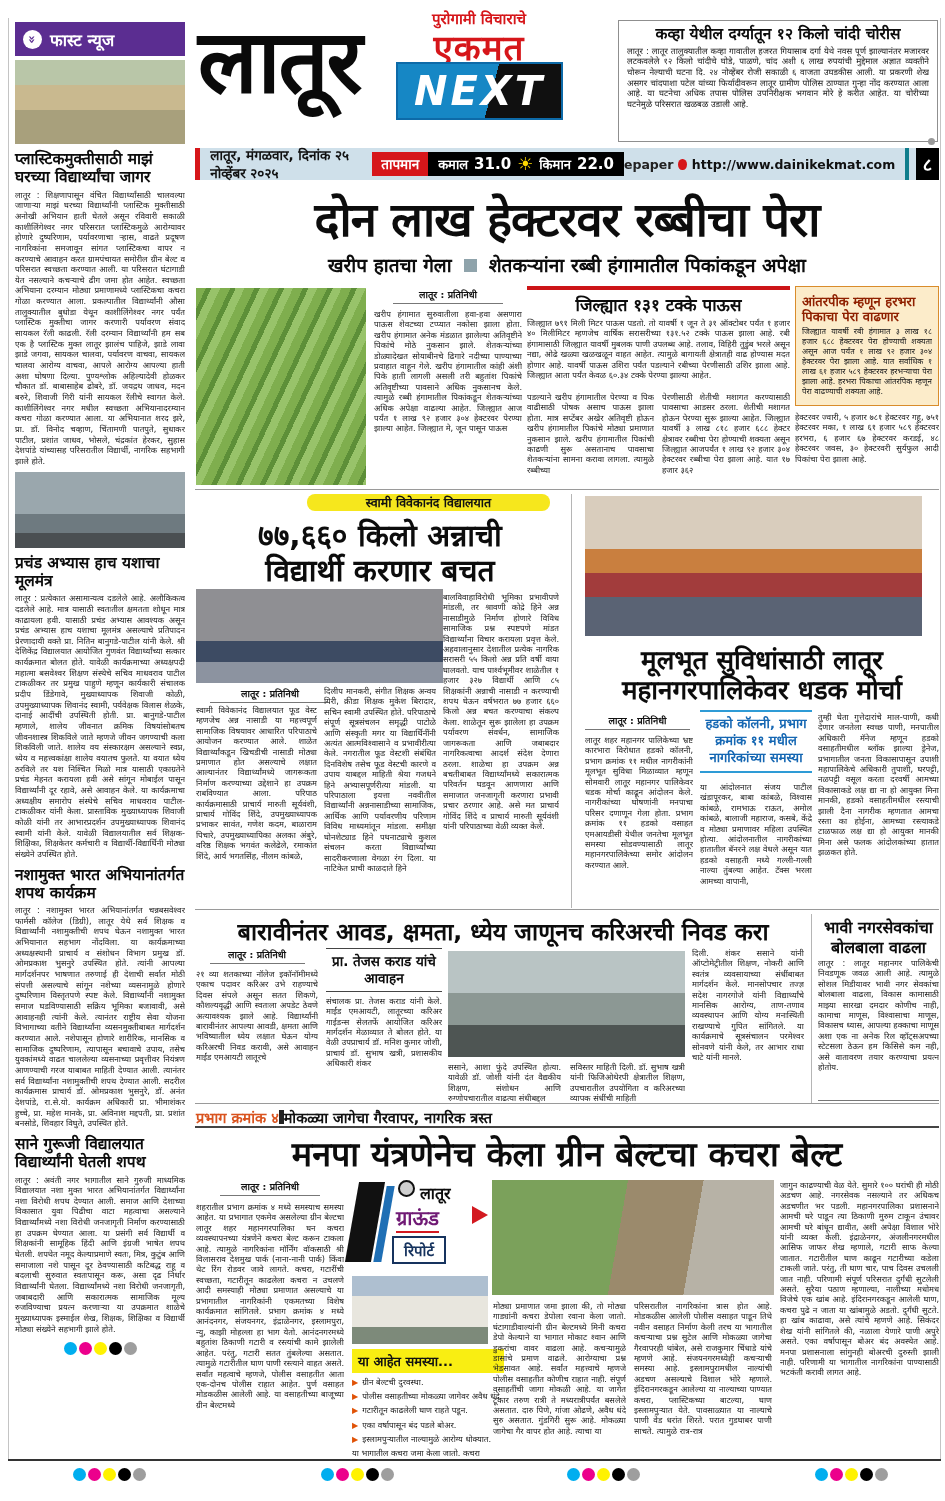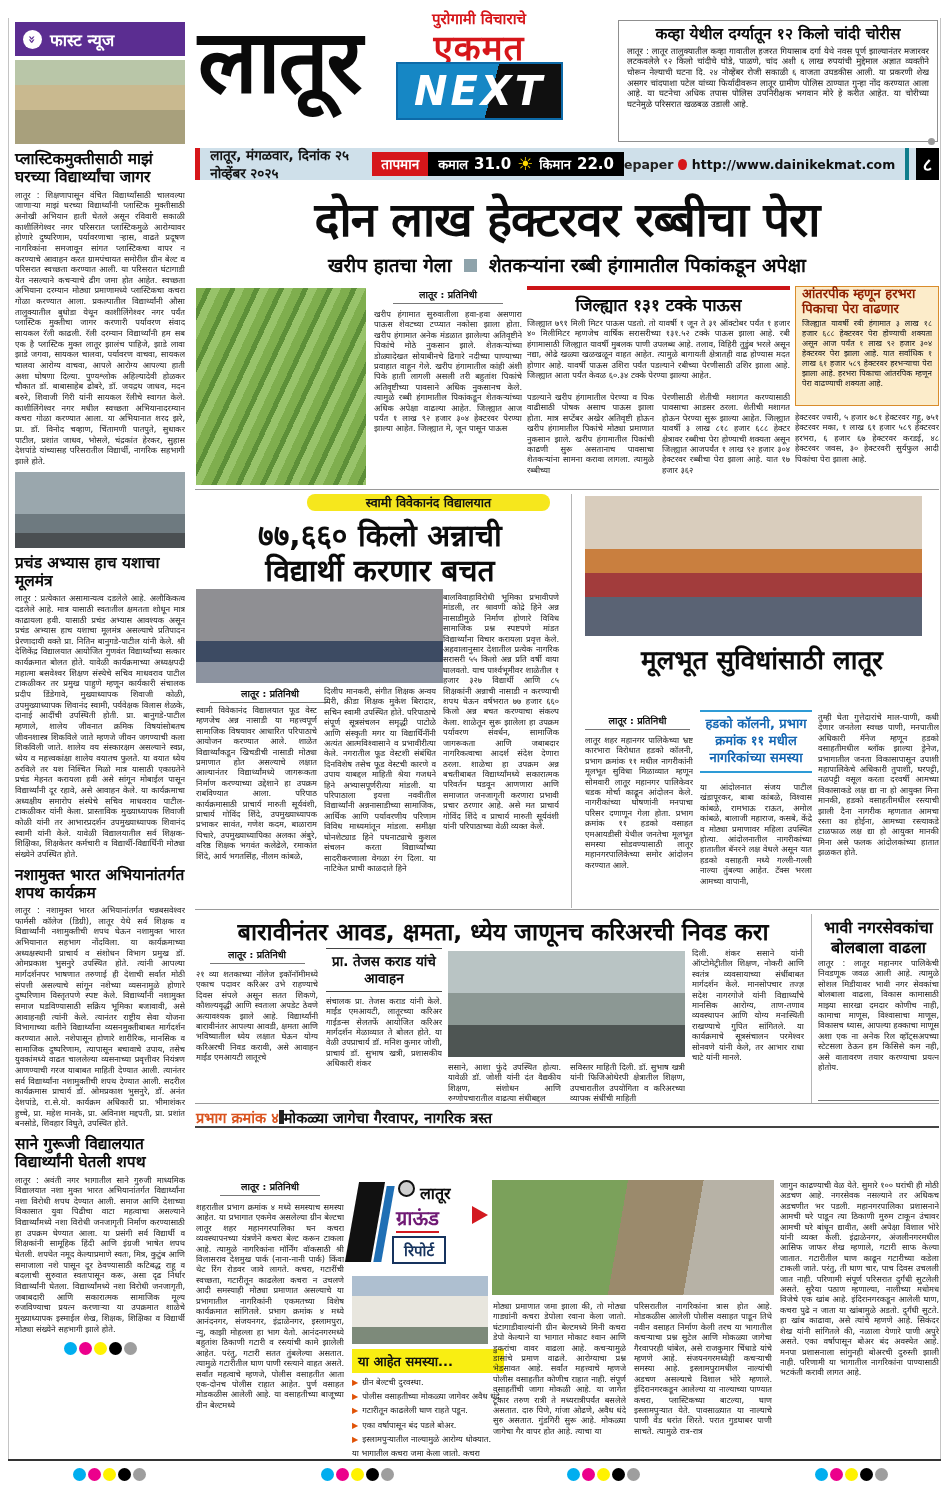--- a/index.html
+++ b/index.html
@@ -117,40 +117,41 @@
   </div>
 
   <div class="abs" style="left:527px;top:286px;width:263px;">
     <div style="height:4px;background:#cc1517;"></div>
     <div class="hl center" style="font-size:17px;padding:3px 0 2px;">जिल्ह्यात १३१ टक्के पाऊस</div>
     <div class="bt" style="height:72px;">जिल्ह्यात ७९१ मिली मिटर पाऊस पडतो. तो यावर्षी १ जून ते ३१ ऑक्टोबर पर्यंत १ हजार ४० मिलीमिटर म्हणजेच वार्षिक सरासरीच्या १३१.५२ टक्के पाऊस झाला आहे. रबी हंगामासाठी जिल्ह्यात यावर्षी मुबलक पाणी उपलब्ध आहे. तलाव, विहिरी तुडुंब भरले असून नद्या, ओढे खळ्या खळखळून वाहत आहेत. त्यामुळे बागायती क्षेत्रातही वाढ होण्यास मदत होणार आहे. यावर्षी पाऊस उशिरा पर्यंत पडल्याने रबीच्या पेरणीसाठी उशिर झाला आहे. जिल्ह्यात आता पर्यंत केवळ ६०.३४ टक्के पेरण्या झाल्या आहेत.</div>
   </div>
   <div class="abs bt" style="left:527px;top:392px;width:127px;height:98px;">पडल्याने खरीप हंगामातील पेरण्या व पिक वाढीसाठी पोषक असाच पाऊस झाला होता. मात्र सप्टेंबर अखेर अतिवृष्टी होऊन खरीप हंगामातील पिकांचे मोठ्या प्रमाणात नुकसान झाले. खरीप हंगामातील पिकांची काढणी सुरू असतानाच पावसाचा शेतकऱ्यांना सामना करावा लागला. त्यामुळे रब्बीच्या</div>
   <div class="abs bt" style="left:662px;top:392px;width:128px;height:98px;">पेरणीसाठी शेतीची मशागत करण्यासाठी पावसाचा आडसर ठरला. शेतीची मशागत होऊन पेरण्या सुरू झाल्या आहेत. जिल्ह्यात यावर्षी ३ लाख ८१८ हजार ६८८ हेक्टर क्षेत्रावर रब्बीचा पेरा होण्याची शक्यता असून जिल्ह्यात आजपर्यंत १ लाख ९२ हजार ३०४ हेक्टरवर रब्बीचा पेरा झाला आहे. यात १७ हजार ३६२</div>
 
-  <div class="abs" style="left:795px;top:286px;width:144px;height:120px;background:#fcecca;border:1px solid #d98c2b;box-sizing:border-box;padding:0 6px;">
+  <div class="abs" style="left:795px;top:286px;width:144px;height:120px;background:#fcecca;border:1px solid #d98c2b;box-sizing:border-box;padding:8px 6px;">
     <div style="font-weight:900;font-size:13px;line-height:1.15;color:#8f2000;">आंतरपीक म्हणून हरभरा पिकाचा पेरा वाढणार</div>
     <div class="bt" style="margin-top:2px;height:78px;font-size:7.9px;">जिल्ह्यात यावर्षी रबी हंगामात ३ लाख १८ हजार ६८८ हेक्टरवर पेरा होण्याची शक्यता असून आज पर्यंत १ लाख ९२ हजार ३०४ हेक्टरवर पेरा झाला आहे. यात सर्वाधिक १ लाख ६१ हजार ५८९ हेक्टरवर हरभऱ्याचा पेरा झाला आहे. हरभरा पिकाचा आंतरपिक म्हणून पेरा वाढण्याची शक्यता आहे.</div>
   </div>
   <div class="abs bt" style="left:795px;top:412px;width:144px;height:76px;">हेक्टरवर ज्वारी, ५ हजार ७८१ हेक्टरवर गहू, ७५१ हेक्टरवर मका, १ लाख ६१ हजार ५८९ हेक्टरवर हरभरा, ६ हजार ६७ हेक्टरवर करडई, ४८ हेक्टरवर जवस, ३० हेक्टरवरी सुर्यफुल आदी पिकांचा पेरा झाला आहे.</div>
 
   <div class="hrule" style="left:195px;top:489px;width:744px;"></div>
 
   <div class="abs kicker-y" style="left:307px;top:494px;width:243px;height:17px;">स्वामी विवेकानंद विद्यालयात</div>
   <div class="abs hl center" style="left:195px;top:514px;width:370px;font-size:30px;">७७,६६० किलो अन्नाची</div>
   <div class="abs hl center" style="left:195px;top:549px;width:370px;font-size:30px;">विद्यार्थी करणार बचत</div>
   <div class="abs photo ph-assembly" style="left:196px;top:589px;width:247px;height:94px;"></div>
   <div class="abs byline" style="left:210px;top:687px;width:120px;">लातूर : प्रतिनिधी</div>
   <div class="abs bt" style="left:196px;top:705px;width:121px;height:203px;">स्वामी विवेकानंद विद्यालयात फूड वेस्ट म्हणजेच अन्न नासाडी या महत्त्वपूर्ण सामाजिक विषयावर आधारित परिपाठाचे आयोजन करण्यात आले. शाळेत विद्यार्थ्यांकडून खिचडीची नासाडी मोठ्या प्रमाणात होत असल्याचे लक्षात आल्यानंतर विद्यार्थ्यांमध्ये जागरूकता निर्माण करण्याच्या उद्देशाने हा उपक्रम राबविण्यात आला. परिपाठ कार्यक्रमासाठी प्राचार्य मारुती सूर्यवंशी, प्राचार्य गोविंद शिंदे, उपमुख्याध्यापक प्रभाकर सावंत, गणेश कदम, बाळाराम पिचारे, उपमुख्याध्यापिका अलका अंबुरे, वरिष्ठ शिक्षक भगवंत कलेढेले, रमाकांत शिंदे, आर्य भगतसिंह, नीलम कांबळे,</div>
   <div class="abs bt" style="left:324px;top:686px;width:112px;height:222px;">दिलीप मानकरी, संगीत शिक्षक अन्वय गिरी, क्रीडा शिक्षक मुकेश बिरादार, सचिन स्वामी उपस्थित होते. परिपाठाचे संपूर्ण सूत्रसंचलन समृद्धी पाटोळे आणि संस्कृती मगर या विद्यार्थिनींनी अत्यंत आत्मविश्वासाने व प्रभावीरीत्या केले. नगरातील फूड वेस्टशी संबंधित दिनविशेष तसेच फूड वेस्टची कारणे व उपाय याबद्दल माहिती श्रेया गजधने हिने अभ्यासपूर्णरीत्या मांडली. या परिपाठाला इयत्ता नववीतील विद्यार्थ्यांनी अन्ननासाडीच्या सामाजिक, आर्थिक आणि पर्यावरणीय परिणाम विविध माध्यमांतून मांडला. समीक्षा घोनशेट्याड हिने पथनाट्याचे कुशल संचलन करता विद्यार्थ्यांच्या सादरीकरणाला वेगळा रंग दिला. या नाटिकेत प्राची काळदाते हिने</div>
   <div class="abs bt" style="left:443px;top:592px;width:116px;height:316px;">बालविवाहाविरोधी भूमिका प्रभावीपणे मांडली, तर श्रावणी कोद्रे हिने अन्न नासाडीमुळे निर्माण होणारे विविध सामाजिक प्रश्न स्पष्टपणे मांडत विद्यार्थ्यांना विचार करायला प्रवृत्त केले. अहवालानुसार देशातील प्रत्येक नागरिक सरासरी ५५ किलो अन्न प्रति वर्षी वाया घालवतो. याच पार्श्वभूमीवर शाळेतील १ हजार ३२७ विद्यार्थी आणि ८५ शिक्षकांनी अन्नाची नासाडी न करण्याची शपथ घेऊन वर्षभरात ७७ हजार ६६० किलो अन्न बचत करण्याचा संकल्प केला. शाळेतून सुरू झालेला हा उपक्रम पर्यावरण संवर्धन, सामाजिक जागरूकता आणि जबाबदार नागरिकत्वाचा आदर्श संदेश देणारा ठरला. शाळेचा हा उपक्रम अन्न बचतीबाबत विद्यार्थ्यांमध्ये सकारात्मक परिवर्तन घडवून आणणारा आणि समाजात जनजागृती करणारा प्रभावी प्रचार ठरणार आहे. असे मत प्राचार्य गोविंद शिंदे व प्राचार्य मारुती सूर्यवंशी यांनी परिपाठाच्या वेळी व्यक्त केले.</div>
   <div class="vrule" style="left:571px;top:494px;height:414px;"></div>
 
   <div class="abs photo ph-protest" style="left:585px;top:496px;width:337px;height:140px;"></div>
   <div class="abs hl center" style="left:585px;top:641px;width:354px;font-size:26px;">मूलभूत सुविधांसाठी लातूर</div>
+  <div class="abs hl center" style="left:585px;top:671px;width:354px;font-size:26px;">महानगरपालिकेवर धडक मोर्चा</div>
   <div class="abs byline" style="left:585px;top:714px;width:105px;">लातूर : प्रतिनिधी</div>
   <div class="abs bt" style="left:585px;top:735px;width:108px;height:170px;">लातूर शहर महानगर पालिकेच्या भ्रष्ट कारभारा विरोधात हडको कॉलनी, प्रभाग क्रमांक ११ मधील नागरीकांनी मूलभूत सुविधा मिळाव्यात म्हणून सोमवारी लातूर महानगर पालिकेवर धडक मोर्चा काढून आंदोलन केले. नागरीकांच्या घोषणांनी मनपाचा परिसर दणाणून गेला होता. प्रभाग क्रमांक ११ हडको वसाहत एमआयडीसी येथील जनतेचा मूलभूत समस्या सोडवण्यासाठी लातूर महानगरपालिकेच्या समोर आंदोलन करण्यात आले.</div>
   <div class="abs" style="left:700px;top:710px;width:112px;border-top:2px solid #2e9bd6;border-bottom:2px solid #2e9bd6;padding:4px 0;box-sizing:border-box;">
     <div class="center" style="font-weight:900;font-size:13px;line-height:1.3;color:#1567b3;">हडको कॉलनी, प्रभाग क्रमांक ११ मधील नागरिकांच्या समस्या</div>
   </div>
   <div class="abs bt" style="left:700px;top:782px;width:112px;height:123px;">या आंदोलनात संजय पाटील खंडापूरकर, बाबा कांबळे, विश्वास कांबळे, रामभाऊ राऊत, अमोल कांबळे, बालाजी महाराज, कसबे, केंद्रे व मोठ्या प्रमाणावर महिला उपस्थित होत्या. आंदोलनातील नागरीकांच्या हातातील बॅनरने लक्ष वेधले असून यात हडको वसाहती मध्ये गल्ली-गल्ली नाल्या तुंबल्या आहेत. टॅक्स भरला आमच्या वापानी,</div>
   <div class="abs bt" style="left:818px;top:712px;width:121px;height:193px;">तुम्ही घेता गुत्तेदारांचे माल-पाणी, कधी देणार जनतेला स्वच्छ पाणी, मनपातील अधिकारी मॅनेज म्हणून हडको वसाहतीमधील ब्लॉक झाल्या ड्रेनेज, प्रभागातील जनता विकासापासून उपाशी महापालिकेचे अधिकारी तुपाशी, घरपट्टी, नळपट्टी वसूल करता दरवर्षी आमच्या विकासाकडे लक्ष द्या ना हो आयुक्त मिना मानकी, हडको वसाहतीमधील रस्त्याची झाली दैना नागरीक म्हणतात आमचा रस्ता का होईना, आमच्या रस्त्याकडे टाळफाळ लक्ष द्या हो आयुक्त मानकी मिना असे फलक आंदोलकांच्या हातात झळकत होते.</div>
   <div class="hrule" style="left:195px;top:909px;width:744px;"></div>
 
   <div class="abs hl center" style="left:195px;top:915px;width:616px;font-size:23.5px;">बारावीनंतर आवड, क्षमता, ध्येय जाणूनच करिअरची निवड करा</div>
@@ -173,20 +174,21 @@
   <div class="abs bt" style="left:818px;top:958px;width:121px;height:138px;">लातूर : लातूर महानगर पालिकेची निवडणूक जवळ आली आहे. त्यामुळे सोशल मिडीयावर भावी नगर सेवकांचा बोलबाला वाढला, विकास कामासाठी माझ्या सारखा दमदार कोणीच नाही, कामाचा माणूस, विश्वासाचा माणूस, विकासच ध्यास, आपल्या हक्काचा माणूस अशा एक ना अनेक रिल व्हॉट्सअपच्या स्टेटसला ठेऊन हम किसिसे कम नही, असे वातावरण तयार करण्याचा प्रयत्न होतोय.</div>
   <div class="hrule" style="left:818px;top:1100px;width:121px;background:#777;"></div>
   <div class="hrule" style="left:195px;top:1103px;width:744px;"></div>
 
   <div class="abs" style="left:196px;top:1107px;width:744px;display:flex;align-items:center;">
     <span style="color:#d9531e;font-weight:900;font-size:14.5px;">प्रभाग क्रमांक ४</span>
     <span style="width:5px;height:14px;background:#222;display:inline-block;"></span>
     <span style="color:#111;font-weight:800;font-size:14.5px;">मोकळ्या जागेचा गैरवापर, नागरिक त्रस्त</span>
   </div>
   <div class="hrule" style="left:195px;top:1126px;width:744px;height:2px;background:#444;"></div>
+  <div class="abs hl center" style="left:195px;top:1130px;width:744px;font-size:34px;">मनपा यंत्रणेनेच केला ग्रीन बेल्टचा कचरा बेल्ट</div>
 
   <div class="abs" style="left:196px;top:1180px;width:148px;">
     <div class="byline" style="width:100px;margin:0 auto;">लातूर : प्रतिनिधी</div>
     <div class="bt" style="margin-top:6px;height:262px;">शहरातील प्रभाग क्रमांक ४ मध्ये समस्याच समस्या आहेत. या प्रभागात एकमेव असलेल्या ग्रीन बेल्टचा लातूर शहर महानगरपालिका घन कचरा व्यवस्थापनच्या यंत्रणेने कचरा बेल्ट करून टाकला आहे. त्यामुळे नागरिकांना मॉर्निंग वॉकसाठी श्री विलासराव देशमुख पार्क (नाना-नानी पार्क) किंवा थेट रिंग रोडवर जावे लागते. कचरा, गटारींची स्वच्छता, गटारीतून काढलेला कचरा न उचलणे आदी समस्याही मोठ्या प्रमाणात असल्याचे या प्रभागातील नागरिकांनी एकमतच्या विशेष कार्यक्रमात सांगितले. प्रभाग क्रमांक ४ मध्ये आनंदनगर, संजयनगर, इंद्राळेनगर, इस्लामपुरा, न्यु, काझी मोहल्ला हा भाग येतो. आनंदनगरमध्ये बहुतांश ठिकाणी गटारी व रस्त्यांची कामे झालेली आहेत. परंतु, गटारी सतत तुंबलेल्या असतात. त्यामुळे गटारीतील घाण पाणी रस्त्याने वाहत असते. सर्वांत महत्वाचे म्हणजे, पोलीस वसाहतीत आता एक-दोनच पोलीस राहात आहेत. पुर्ण वसाहत मोडकळीस आलेली आहे. या वसाहतीच्या बाजूच्या ग्रीन बेल्टमध्ये</div>
   </div>
 
   <div class="abs" style="left:352px;top:1180px;width:136px;height:90px;">
     <div class="abs" style="left:0;top:2px;width:26px;height:80px;background:#111;transform:skewX(-10deg);"></div>
     <div class="abs" style="left:28px;top:6px;width:8px;height:76px;background:#1f6fb5;transform:skewX(-10deg);"></div>
     <div class="abs" style="left:46px;top:0;width:13px;height:13px;border-radius:50%;background:#cfcfcf;border:2px solid #111;"></div>

